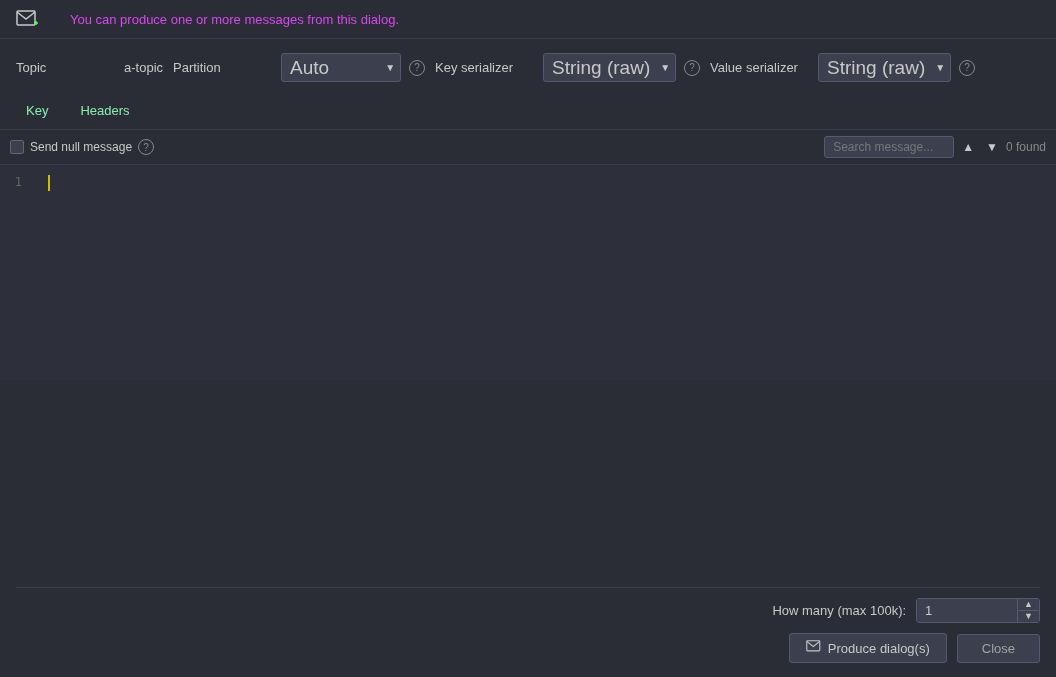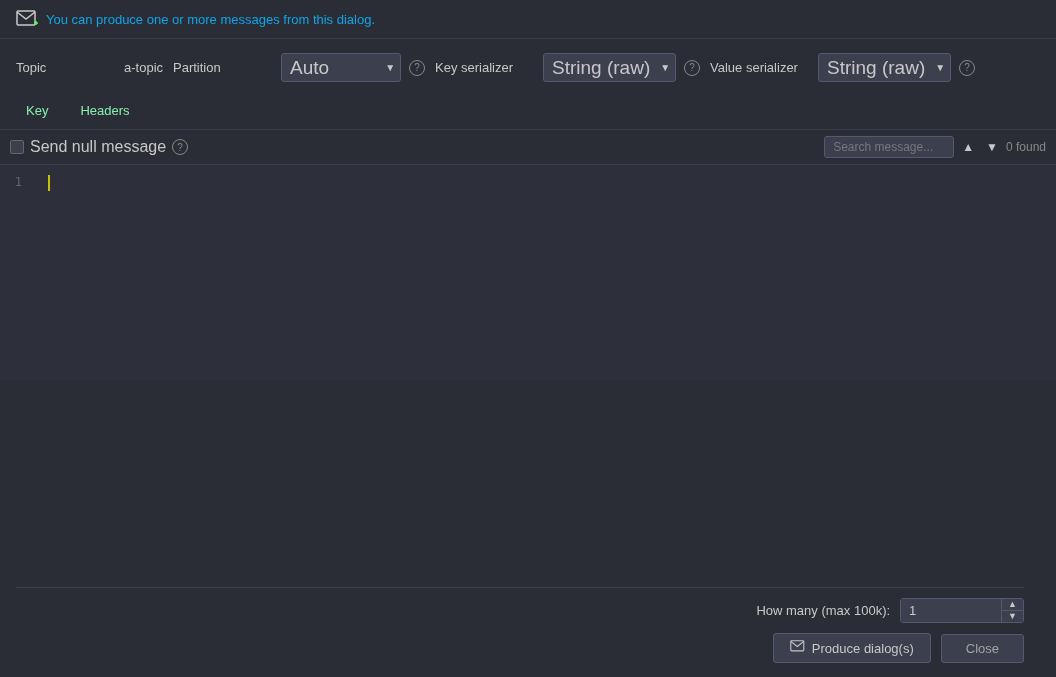--- a/index.html
+++ b/index.html
@@ -33,22 +33,23 @@
       position: relative;
       flex-shrink: 0;
     }
 
     .banner-icon svg {
       width: 100%;
       height: 100%;
     }
 
     .banner-text {
-      color: #0ea5e9;
-      font-size: 13px;
+      color: #d946ef;
+      font-size: 13px;
+      margin-left: 24px;
     }
 
     .fields-section {
       padding: 14px 16px 10px 16px;
       display: flex;
       flex-direction: row;
       gap: 10px;
     }
 
     .field-row {
@@ -152,21 +153,21 @@
       width: 14px;
       height: 14px;
       border: 1px solid #666;
       background-color: #3c3f4e;
       cursor: pointer;
       border-radius: 2px;
       flex-shrink: 0;
     }
 
     .null-label {
-      font-size: 16px;
+      font-size: 12px;
       color: #c8c8c8;
     }
 
     .search-area {
       display: flex;
       align-items: center;
       gap: 4px;
       margin-left: auto;
     }
 
@@ -241,21 +242,21 @@
     }
 
     @keyframes blink {
       50% { opacity: 0; }
     }
 
     .bottom-section {
       position: absolute;
       bottom: 0;
       left: 0;
-      right: 16px;
+      right: 0;
       background-color: #2b2d36;
       padding: 14px 16px;
     }
 
     .bottom-row {
       display: flex;
       align-items: center;
       justify-content: flex-end;
       gap: 10px;
       margin-bottom: 10px;

